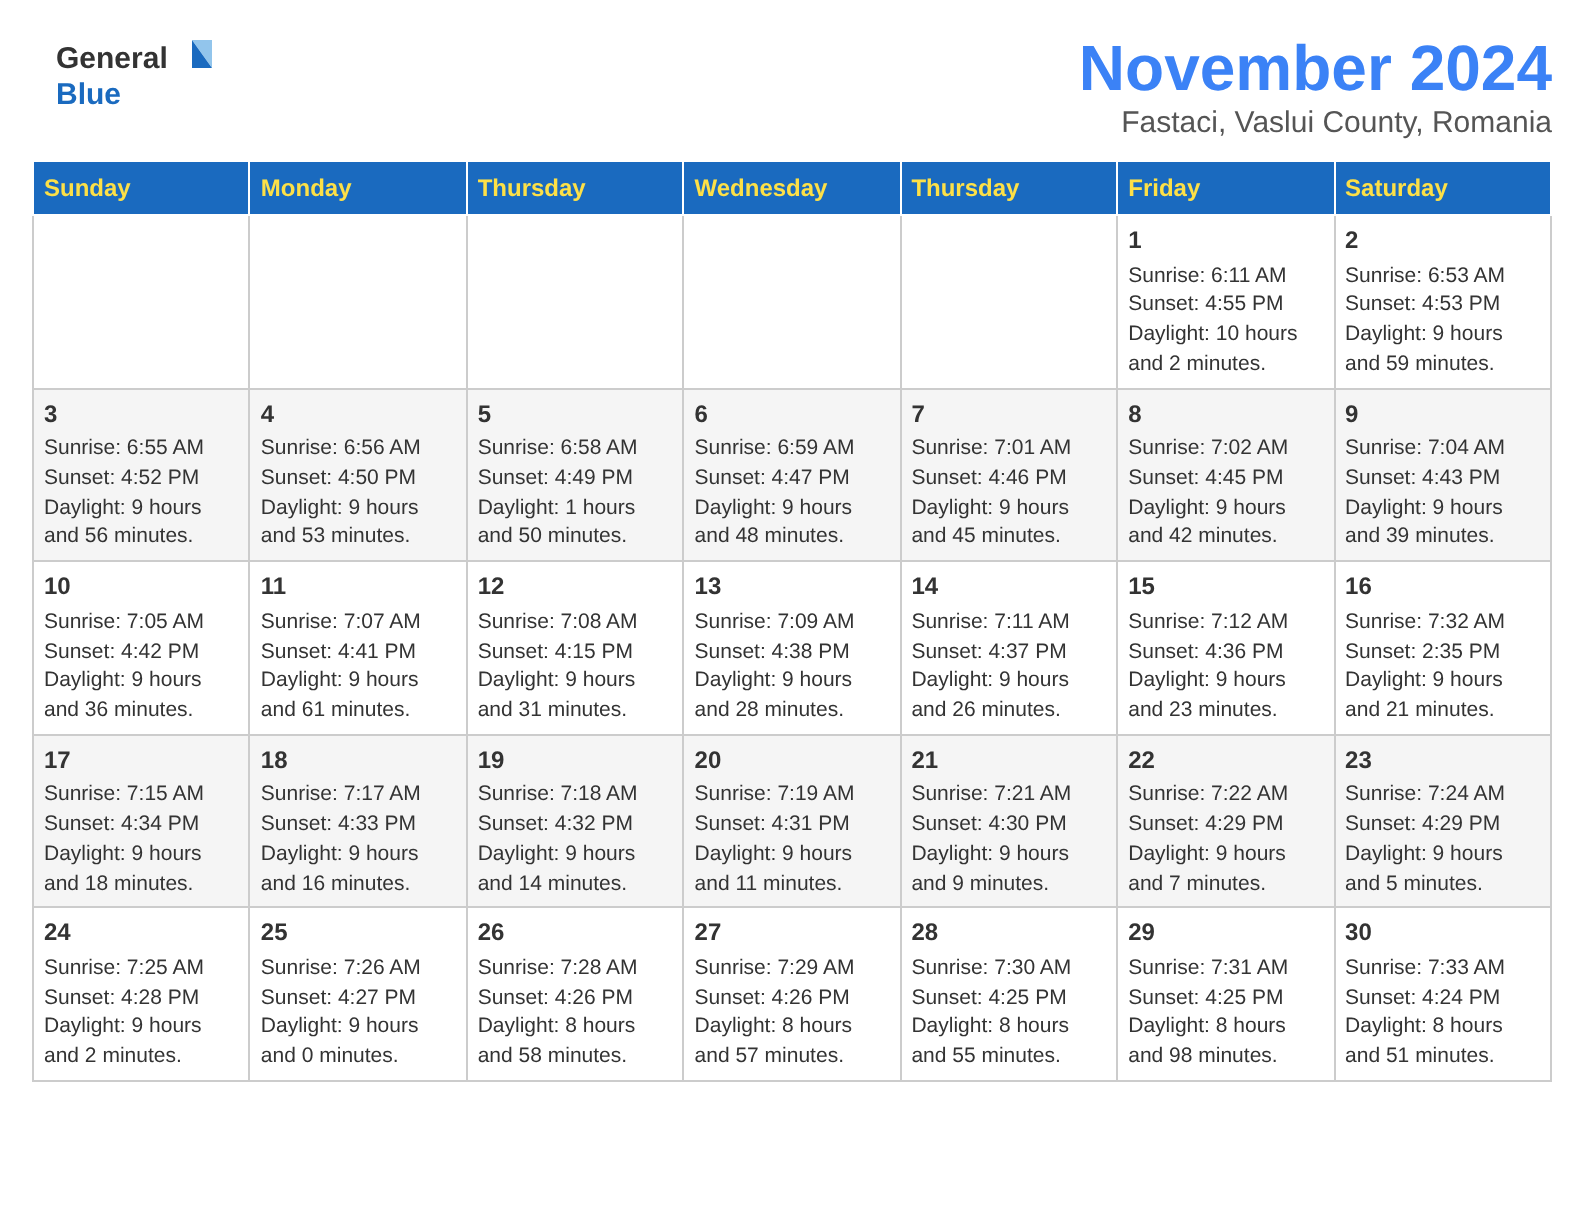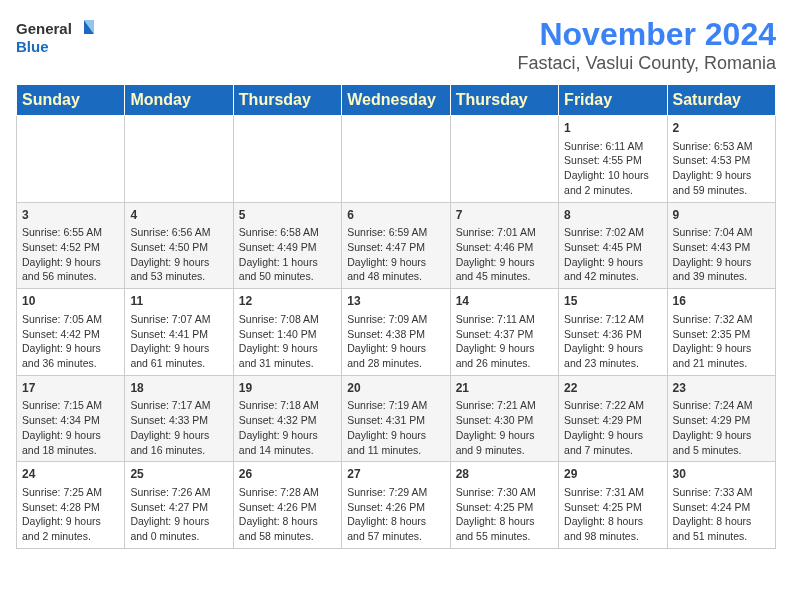--- a/index.html
+++ b/index.html
@@ -13,45 +13,46 @@
     .header {
       display: flex;
       align-items: flex-start;
       justify-content: space-between;
       margin-bottom: 10px;
     }
     .logo {
       display: flex;
       align-items: flex-start;
       gap: 4px;
+      margin-left: 12px;
     }
     .title-block {
       text-align: right;
     }
     .title-block h1 {
       font-size: 32px;
       font-weight: bold;
       color: #3b82f6;
     }
     .title-block h2 {
-      font-size: 18px;
+      font-size: 15px;
       font-weight: normal;
       color: #555;
     }
     table {
       width: 100%;
       border-collapse: collapse;
       font-size: 11px;
     }
     thead th {
       background: #1a6abf;
-      color: #fef9c3;
+      color: #fde047;
       text-align: left;
       padding: 6px 5px;
-      font-size: 16px;
+      font-size: 12px;
       font-weight: bold;
       border: 1px solid #fff;
     }
     tbody td {
       border: 1px solid #ccc;
       vertical-align: top;
       padding: 4px 5px;
       width: calc(100% / 7);
       height: 82px;
       background: #fff;
@@ -175,21 +176,21 @@
         </td>
         <td>
           <span class="day-num">11</span>
           <div>Sunrise: 7:07 AM</div>
           <div>Sunset: 4:41 PM</div>
           <div>Daylight: 9 hours and 61 minutes.</div>
         </td>
         <td>
           <span class="day-num">12</span>
           <div>Sunrise: 7:08 AM</div>
-          <div>Sunset: 1:40 PM</div>
+          <div>Sunset: 4:15 PM</div>
           <div>Daylight: 9 hours and 31 minutes.</div>
         </td>
         <td>
           <span class="day-num">13</span>
           <div>Sunrise: 7:09 AM</div>
           <div>Sunset: 4:38 PM</div>
           <div>Daylight: 9 hours and 28 minutes.</div>
         </td>
         <td>
           <span class="day-num">14</span>

